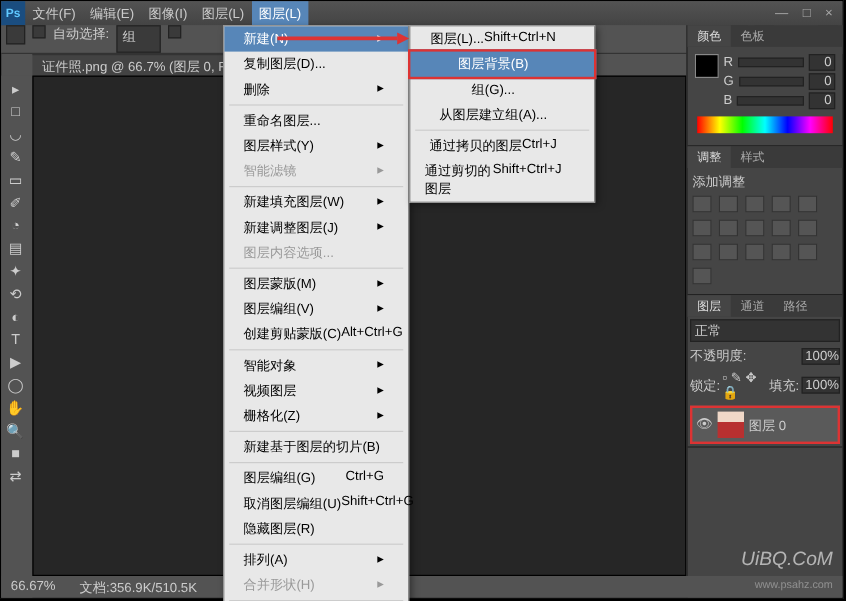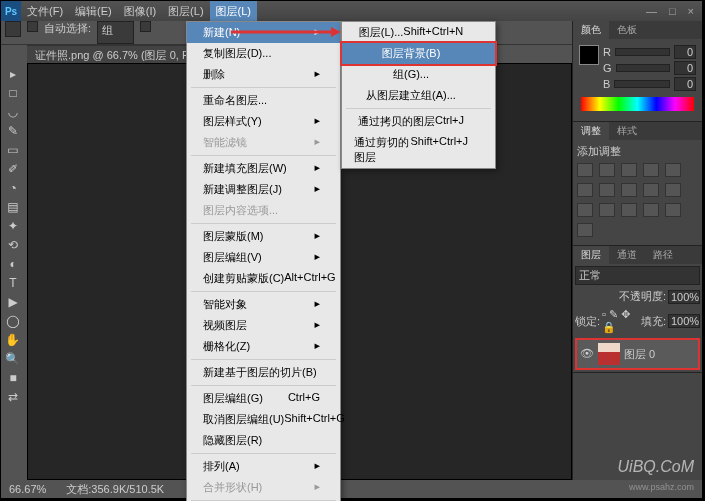--- a/index.html
+++ b/index.html
@@ -175,21 +175,21 @@
     <div class="panel layers-panel">
       <div class="panel-tabs">
         <div class="panel-tab act">图层</div>
         <div class="panel-tab">通道</div>
         <div class="panel-tab">路径</div>
       </div>
       <div class="layer-ctrl">
         <span class="dd">正常</span>
       </div>
       <div class="layer-ctrl">
-        <span style="flex:1;text-align:right">不透明度:</span>
+        <span style="flex:1;text-align:left">不透明度:</span>
         <span class="num">100%</span>
       </div>
       <div class="layer-ctrl">
         <span>锁定:</span>
         <span style="flex:1">▫ ✎ ✥ 🔒</span>
         <span>填充:</span>
         <span class="num">100%</span>
       </div>
       <div class="layer-row">
         <span class="eye">👁</span>

